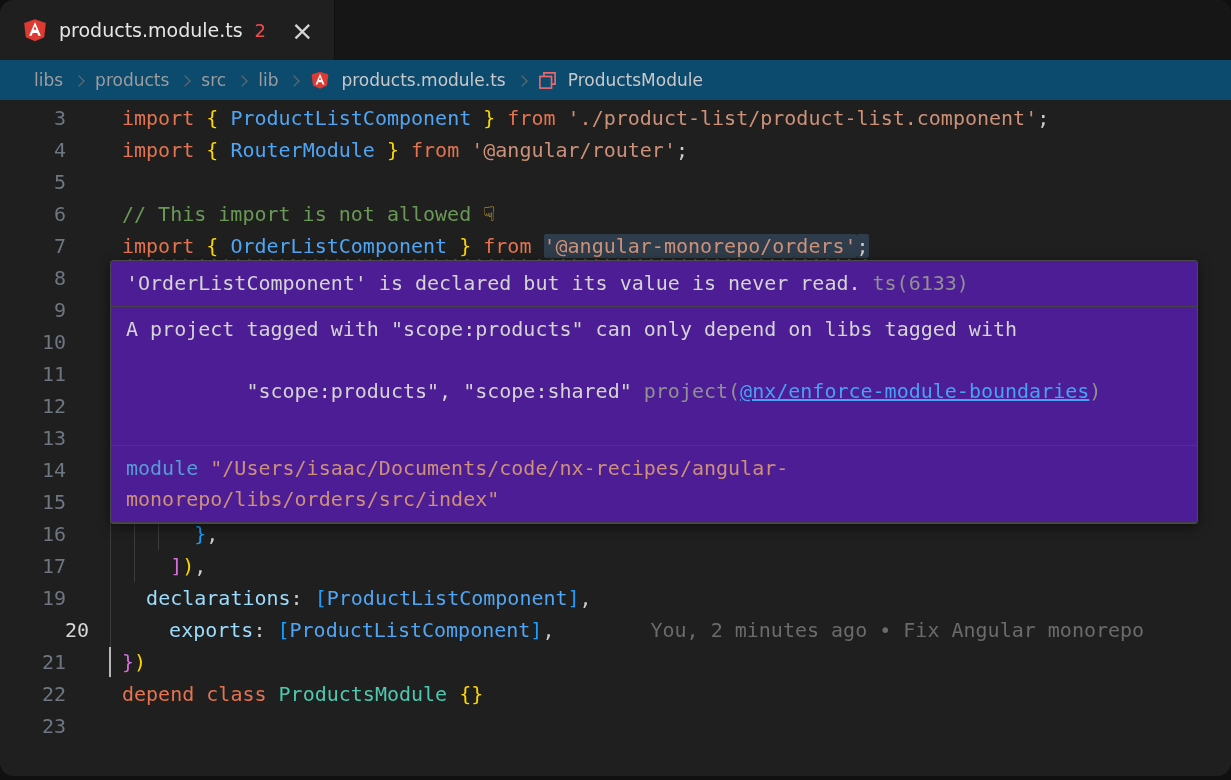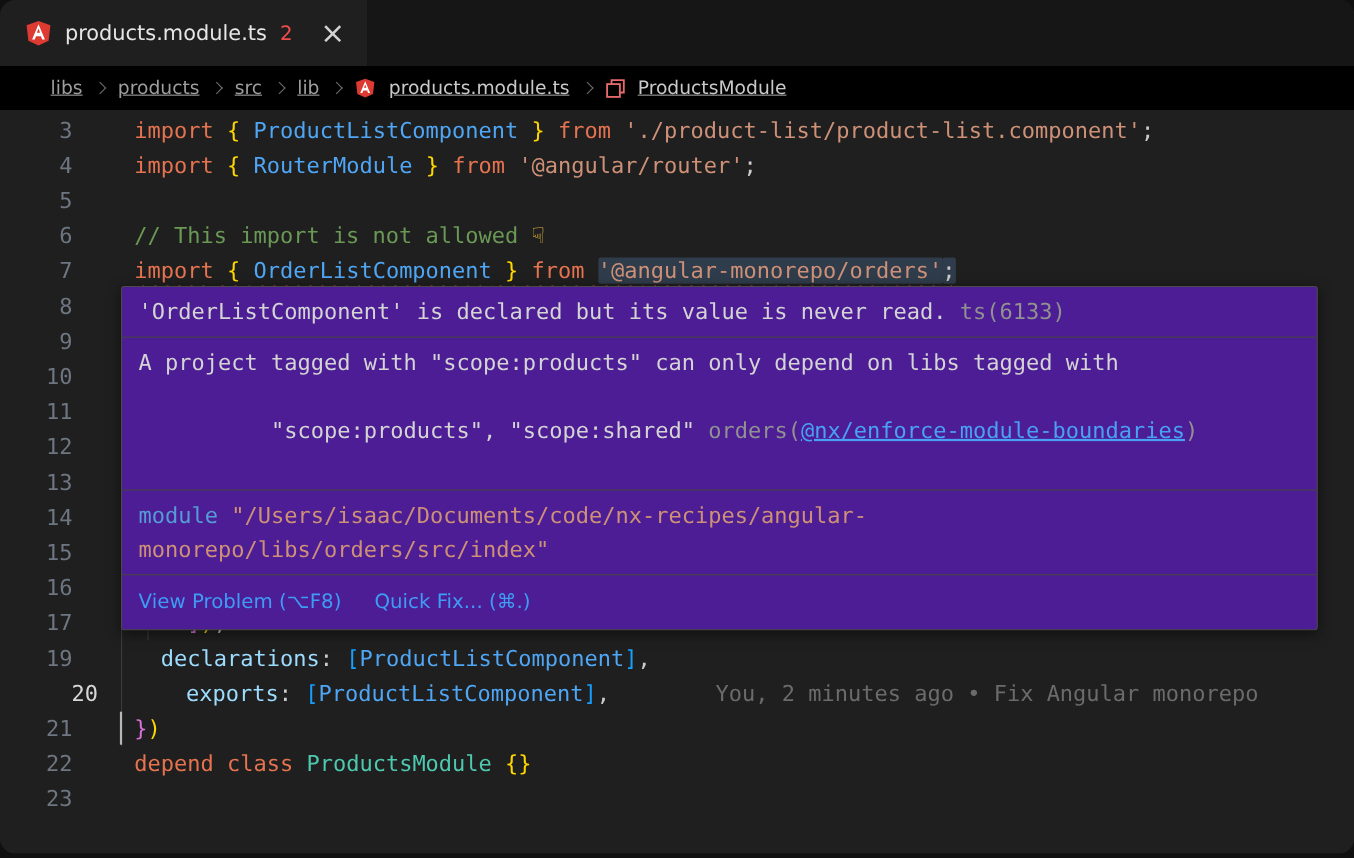--- a/index.html
+++ b/index.html
@@ -8,22 +8,22 @@
 
   
   .tabbar{height:60px;background:#161616;display:flex;align-items:stretch;}
   .tab{display:flex;align-items:center;background:#1f1f1f;padding:0 20px 0 22px;gap:11px;
        border-right:1px solid #101010;cursor:pointer;}
   .tab-title{font-size:19px;color:#e6e6e6;}
   .tab-badge{font-size:18px;color:#f14c4c;margin-left:1px;}
   .tab-close{font-size:27px;color:#d4d4d4;margin-left:14px;line-height:1;}
 
   
-  .breadcrumbs{height:40px;background:#000000;display:flex;align-items:center;
-               padding-left:46px;gap:11px;font-size:17px;color:#9d9d9d;text-decoration:underline;}
+  .breadcrumbs{height:40px;background:#0c4a6e;display:flex;align-items:center;
+               padding-left:34px;gap:11px;font-size:17px;color:#9d9d9d;}
   .bc-item{cursor:pointer;white-space:nowrap;}
   .bc-item.bright{color:#c9c9c9;}
   .bc-sep i{display:inline-block;width:7px;height:7px;border-right:1.6px solid #6e6e6e;
             border-top:1.6px solid #6e6e6e;transform:rotate(45deg);margin:0 1px 1px 1px;}
   .bc-icon{display:flex;align-items:center;}
 
   
   .editor{position:relative;height:680px;background:#1f1f1f;overflow:hidden;}
   .lines{padding-top:2px;}
   .code-line{display:flex;height:32px;line-height:32px;white-space:pre;
@@ -143,29 +143,25 @@
     <div class="cursor"></div>
 
     <div class="hover-popup">
       <div class="hover-section">
         <div class="hv-line"><span>'OrderListComponent' is declared but its value is never read.</span><span class="hv-code ts">ts(6133)</span></div>
       </div>
       <div class="hover-divider"></div>
       <div class="hover-section">
         <div class="hv-line">A project tagged with "scope:products" can only depend on libs tagged with</div>
         <div class="hv-line">
-          <span>"scope:products", "scope:shared" </span><span class="hv-code">orders(</span><a class="hv-link">@nx/enforce-module-boundaries</a><span class="hv-code">)</span>
+          <span>"scope:products", "scope:shared" </span><span class="hv-code">project(</span><a class="hv-link">@nx/enforce-module-boundaries</a><span class="hv-code">)</span>
         </div>
       </div>
       <div class="hover-divider"></div>
       <div class="hover-section">
         <div class="hv-line"><span class="hv-kw">module</span><span class="hv-str"> "/Users/isaac/Documents/code/nx-recipes/angular-</span></div>
         <div class="hv-line"><span class="hv-str">monorepo/libs/orders/src/index"</span></div>
       </div>
       <div class="hover-divider"></div>
-      <div class="hover-actions">
-        <span class="action">View Problem (⌥F8)</span>
-        <span class="action">Quick Fix... (⌘.)</span>
-      </div>
     </div>
   </div>
 
 </div>
 
 </body></html>

